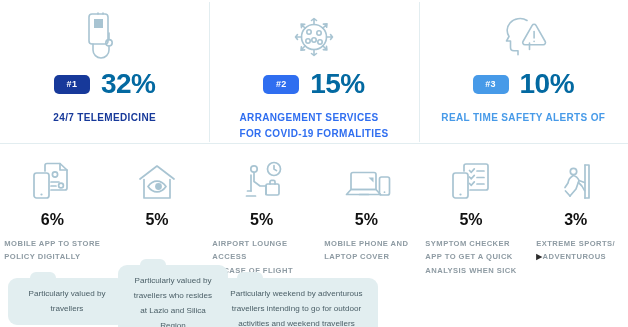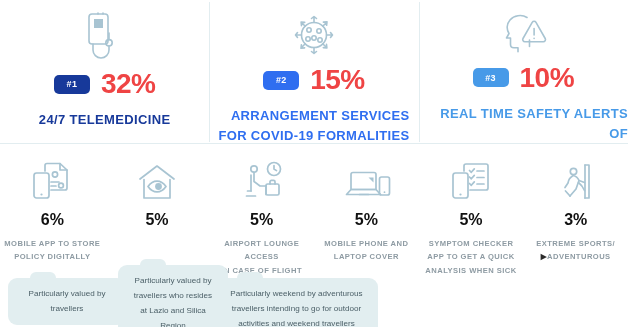--- a/index.html
+++ b/index.html
@@ -28,25 +28,25 @@
   }
   .top-icon { height:58px; display:flex; align-items:center; justify-content:center; }
   .top-icon svg { display:block; }
 
   .stat-row { display:flex; align-items:center; gap:11px; margin-top:4px; }
   .badge {
     display:flex; align-items:center; justify-content:center;
     width:36px; height:19px; border-radius:5px;
     color:#fff; font-size:9px; font-weight:bold; letter-spacing:.3px;
   }
-  .pct { font-size:28px; font-weight:bold; color:#ef4444; letter-spacing:-.5px; line-height:1; }
+  .pct { font-size:28px; font-weight:bold; color:#0369a1; letter-spacing:-.5px; line-height:1; }
 
   .top-label {
-    margin-top:12px; text-align:right;
-    font-size:13px; font-weight:bold; letter-spacing:.35px; line-height:1.55;
+    margin-top:12px; text-align:left;
+    font-size:10px; font-weight:bold; letter-spacing:.35px; line-height:1.55;
     text-transform:uppercase;
   }
 
   
   .hdivider {
     position:absolute; left:0; top:143px; width:628px; height:1px;
     background:#e2edf0;
   }
 
   
@@ -56,21 +56,21 @@
   }
   .bot-card {
     flex: 1 1 0; position:relative;
     display:flex; flex-direction:column; align-items:center;
     padding: 0 3px;
   }
   .bot-icon { height:52px; display:flex; align-items:flex-end; justify-content:center; }
   .bot-icon svg { display:block; }
   .bot-pct { margin-top:8px; font-size:16px; font-weight:bold; color:#111111; line-height:1; }
   .bot-label {
-    margin-top:9px; text-align:center; color:#8e9ba3;
+    margin-top:9px; text-align:left; color:#8e9ba3;
     font-size:7.6px; font-weight:bold; letter-spacing:.45px; line-height:1.75;
     text-transform:uppercase;
   }
   .bot-label .cursor-glyph { color:#2b2b2b; }
 
   
   .bubble {
     position:absolute;
     background:#e2eef0;
     border-radius:9px;

